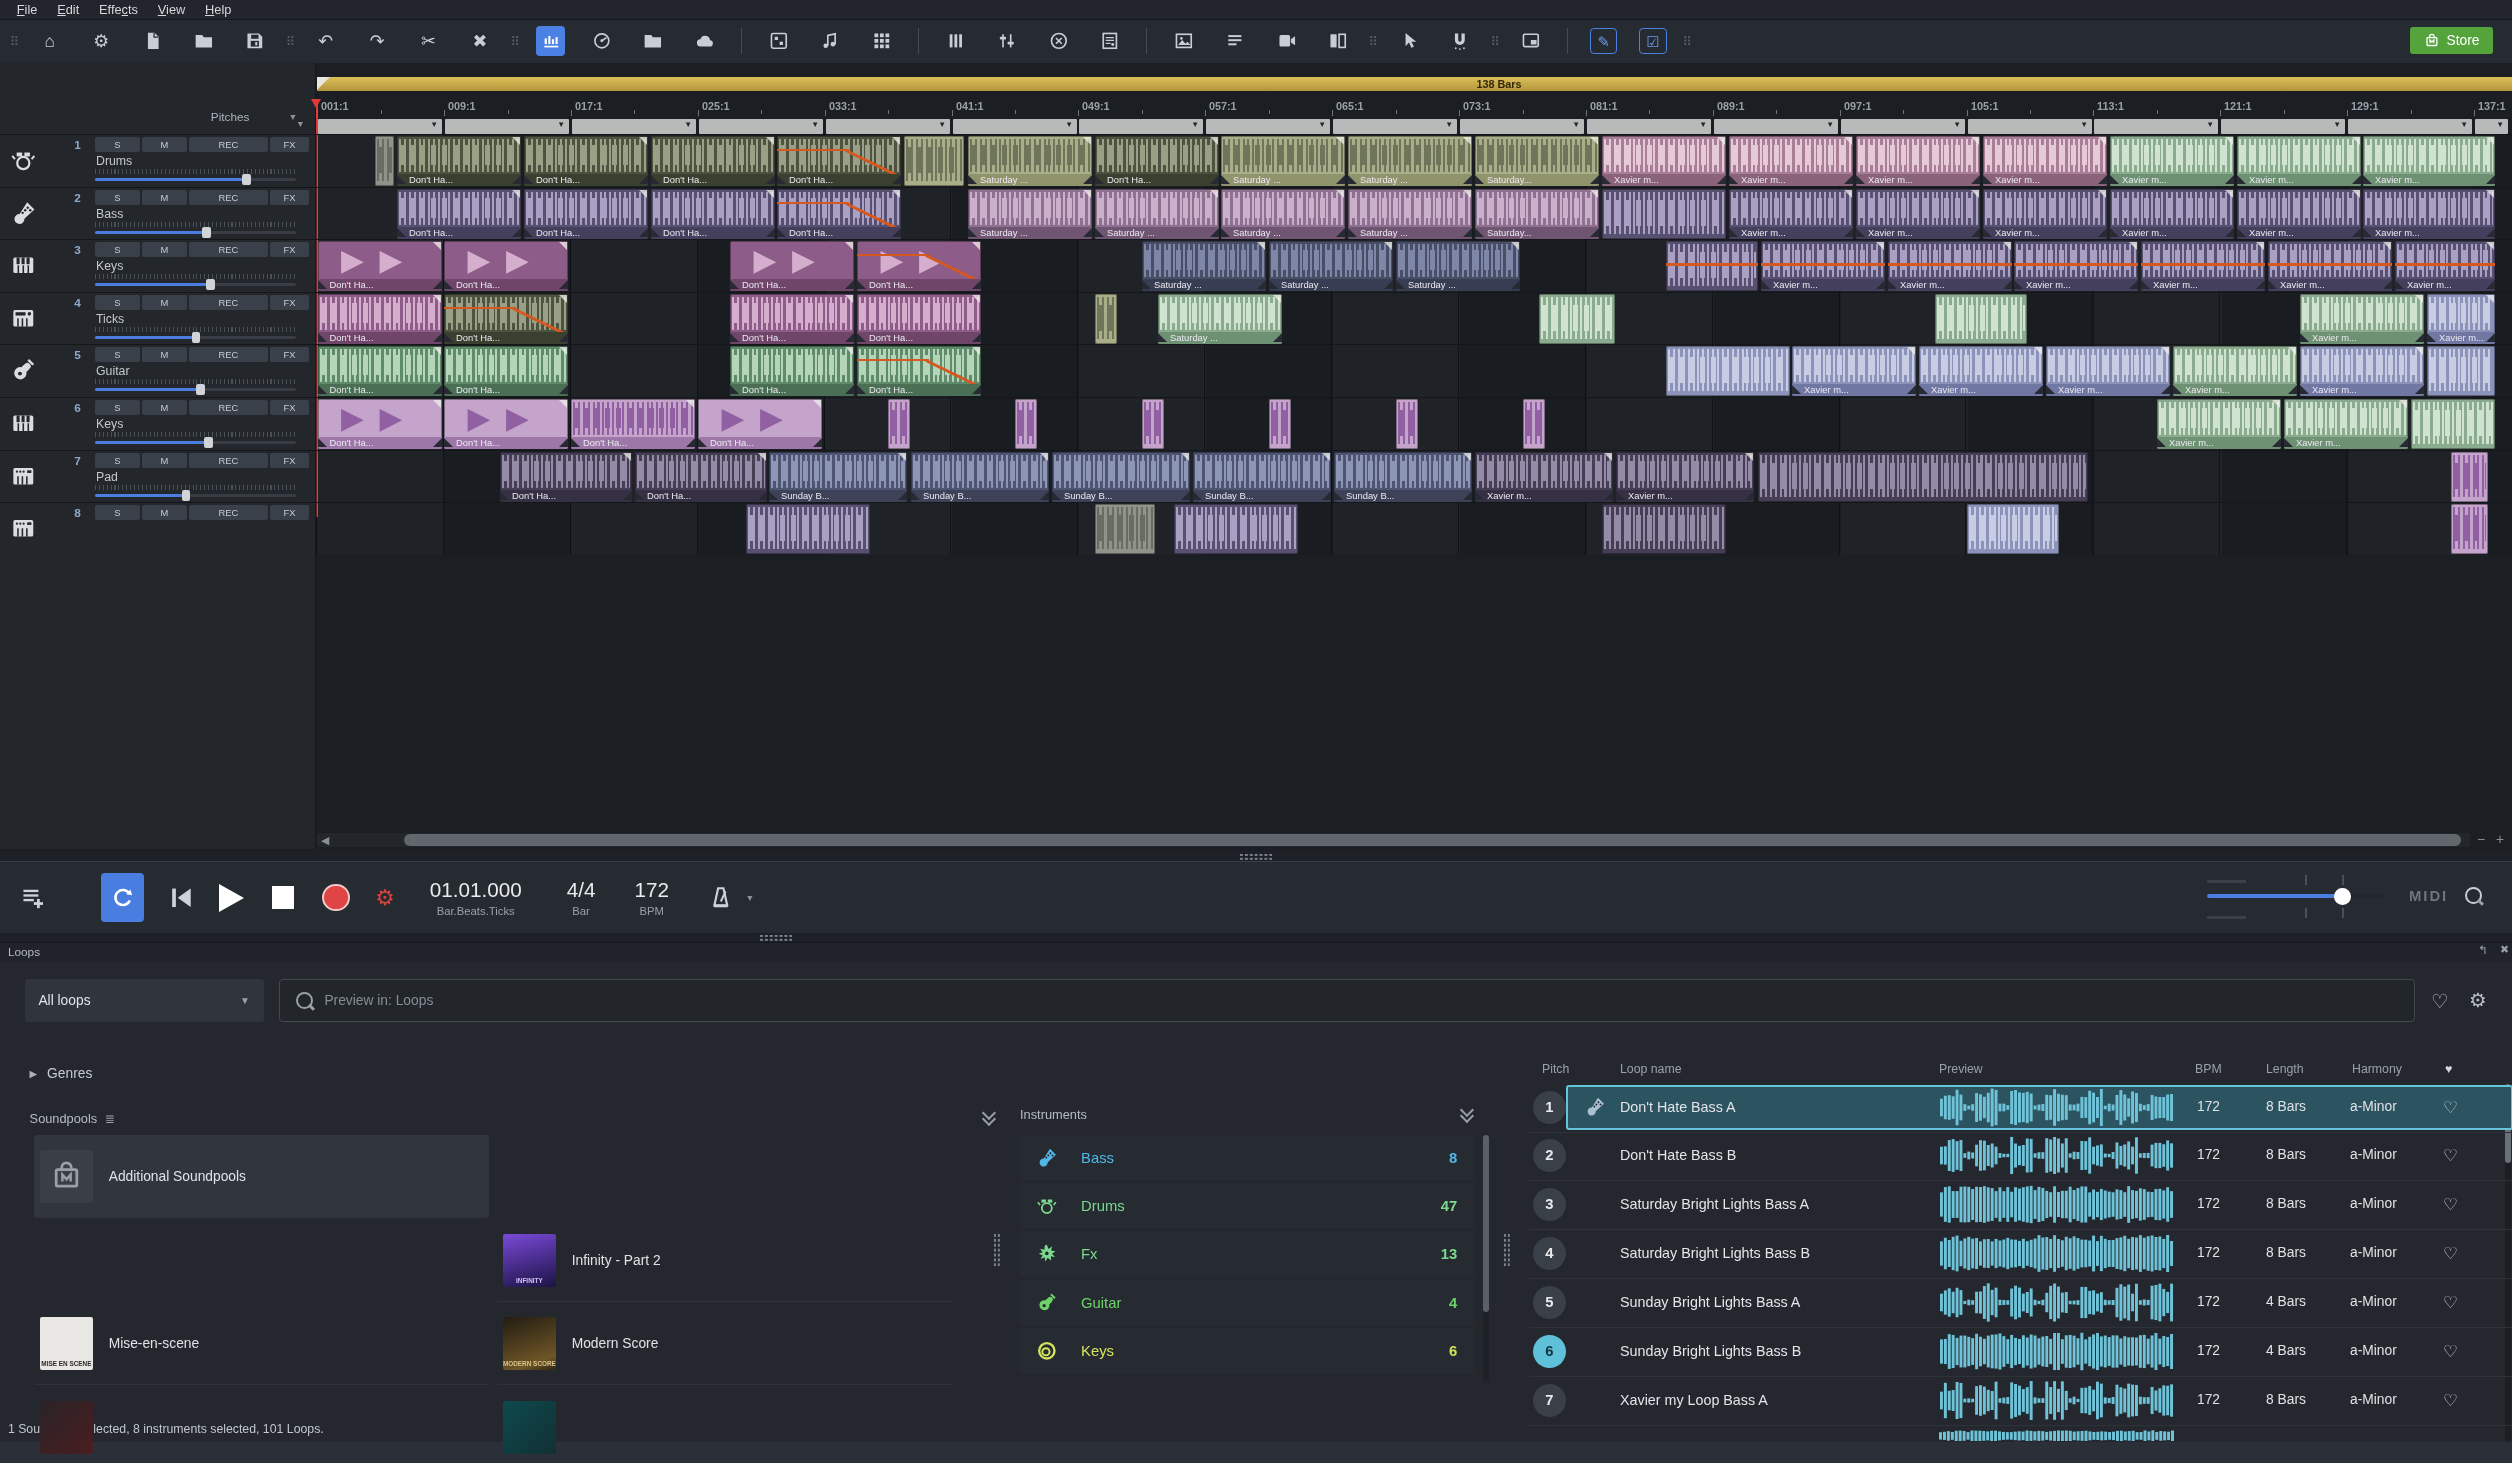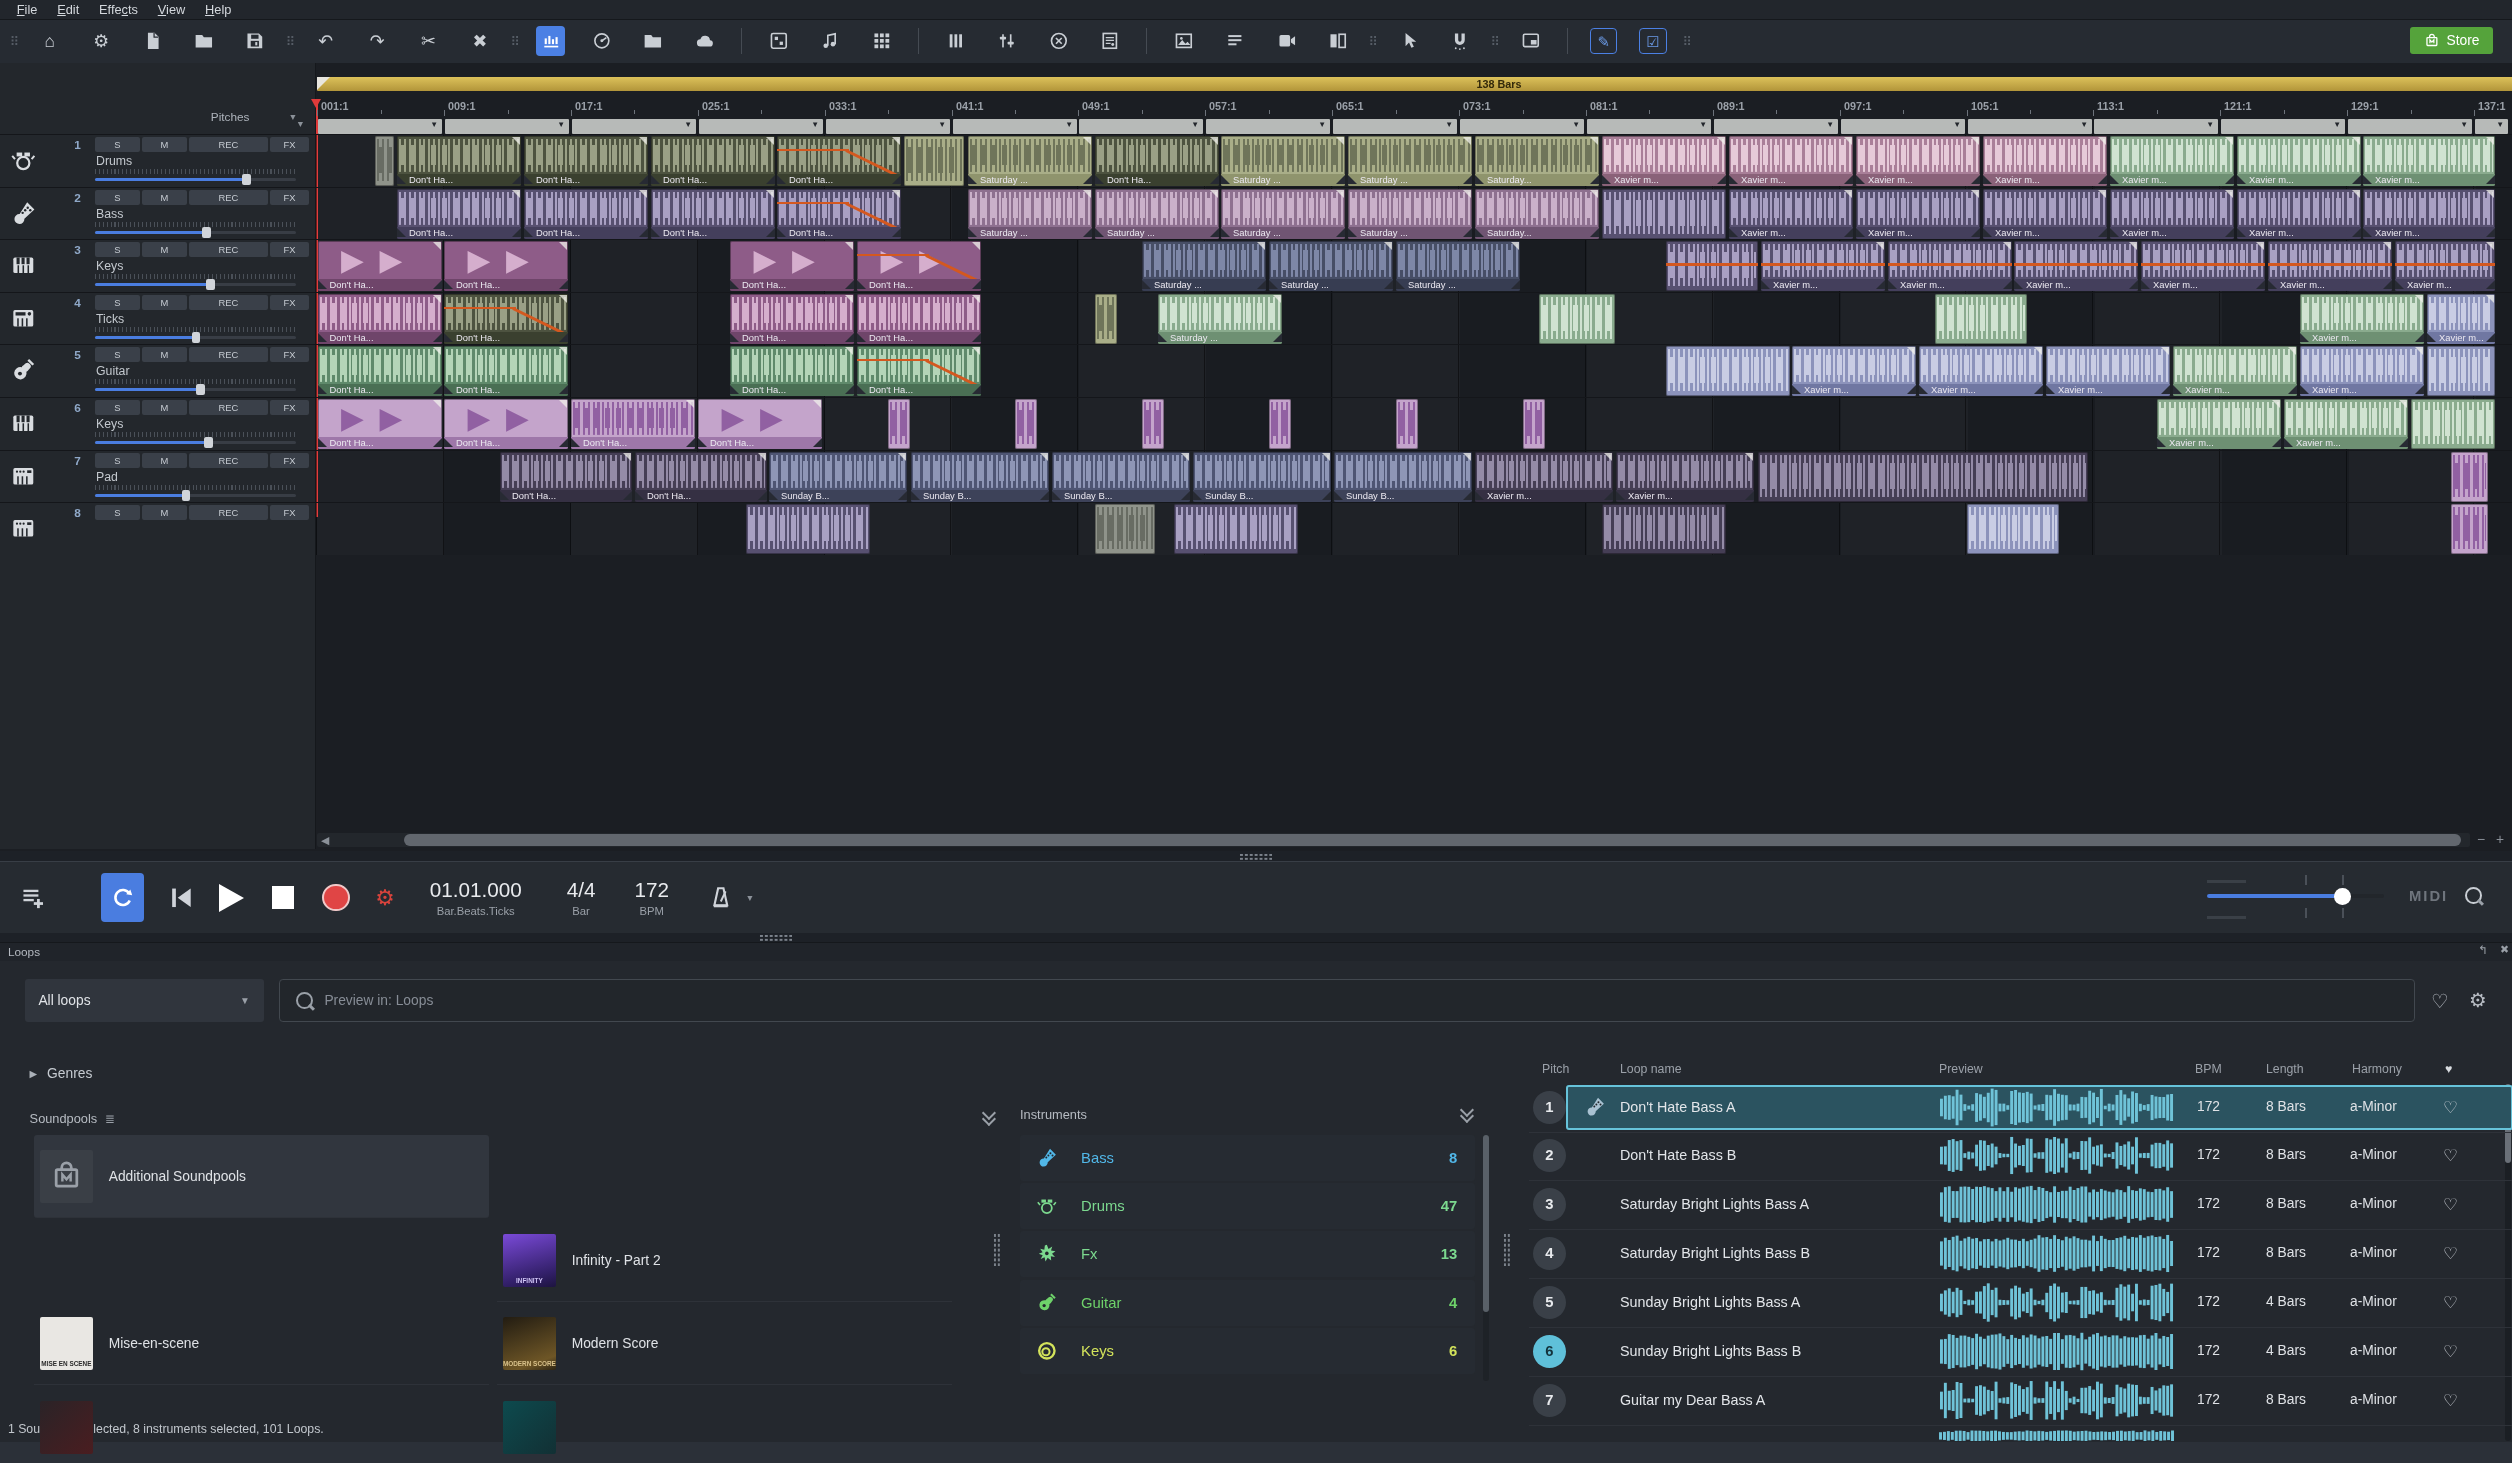--- a/index.html
+++ b/index.html
@@ -2102,21 +2102,21 @@
           <rect x="232" y="5.147025746827492" width="3" height="29.705948506345017" fill="#6fc3d8"></rect>
           <rect x="236" y="2.0617268948171876" width="3" height="35.876546210365625" fill="#6fc3d8"></rect>
         </svg></div>
       <span class="l-bpm">172</span>
       <span class="l-len">4 Bars</span>
       <span class="l-harm">a-Minor</span>
       <span class="l-heart">♡</span>
     </div><div class="loop-row" style="top: 1377px;">
       <div class="rowbg"></div>
       <div class="pitch-c">7</div>
-      <span class="l-name">Guitar my Dear Bass A</span>
+      <span class="l-name">Xavier my Loop Bass A</span>
       <div class="l-wave"><svg width="236" height="39" viewBox="0 0 240 40">
           <rect x="0" y="10.92484331965672" width="3" height="18.15031336068656" fill="#6fc3d8"></rect>
           <rect x="4" y="1.8416734141491666" width="3" height="36.31665317170167" fill="#6fc3d8"></rect>
           <rect x="8" y="10.005071548747397" width="3" height="19.989856902505206" fill="#6fc3d8"></rect>
           <rect x="12" y="9.237519741168953" width="3" height="21.524960517662095" fill="#6fc3d8"></rect>
           <rect x="16" y="0.9942897702540705" width="3" height="38.01142045949186" fill="#6fc3d8"></rect>
           <rect x="20" y="2.028168603791002" width="3" height="35.943662792417996" fill="#6fc3d8"></rect>
           <rect x="24" y="18.05739429651638" width="3" height="3.8852114069672354" fill="#6fc3d8"></rect>
           <rect x="28" y="17.825941538543415" width="3" height="4.3481169229131735" fill="#6fc3d8"></rect>
           <rect x="32" y="18.19943828685183" width="3" height="3.60112342629634" fill="#6fc3d8"></rect>

